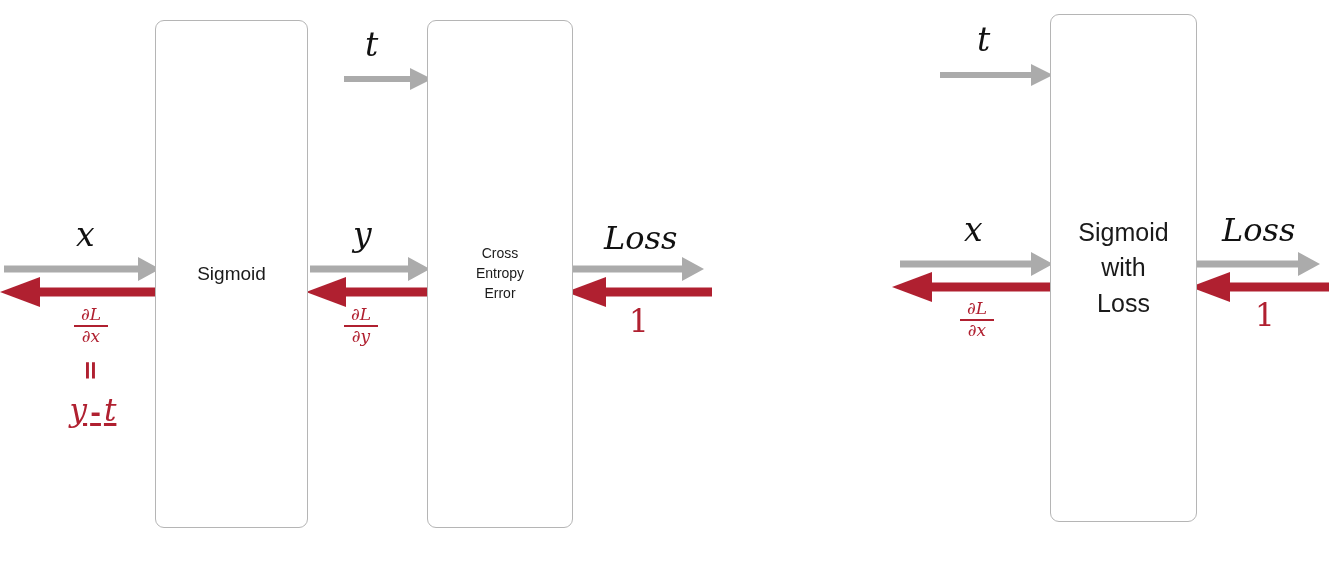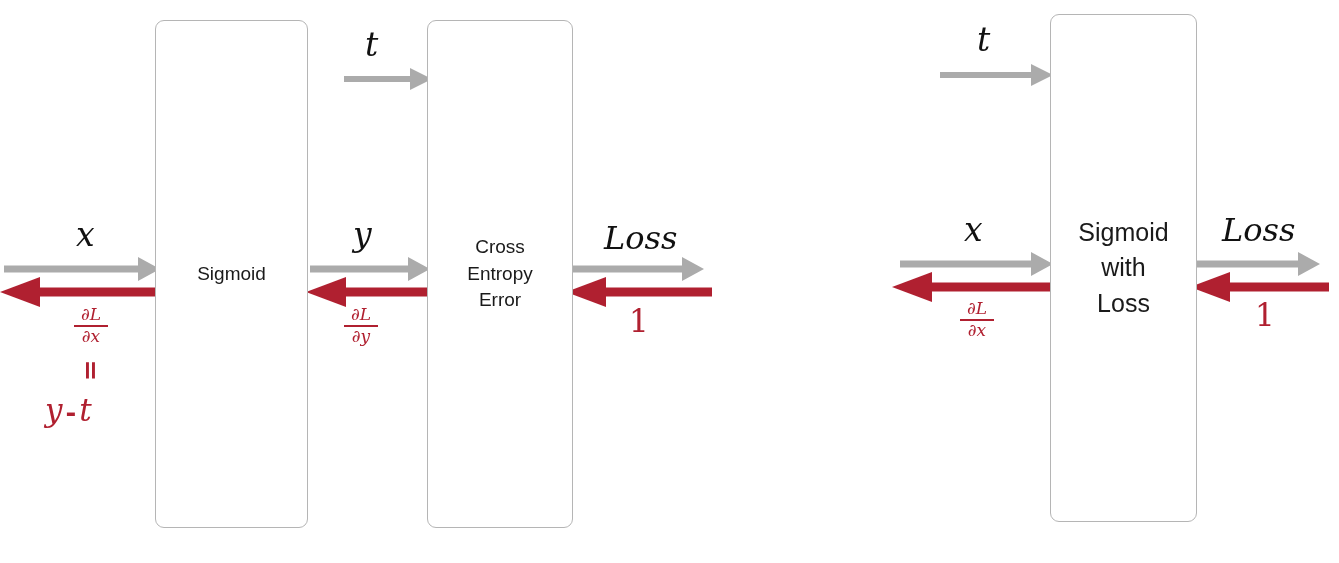--- a/index.html
+++ b/index.html
@@ -24,21 +24,21 @@
     z-index:3;
   }
   .node-label{
     text-align:center;
     color:#1a1a1a;
     line-height:1.42;
     font-family:"Liberation Sans", sans-serif;
     white-space:pre-line;
   }
   .n1 .node-label{font-size:19px;}
-  .n2 .node-label{font-size:19px;}
+  .n2 .node-label{font-size:14px;}
   .n3 .node-label{font-size:25px;}
 
   
   .arrow{position:absolute;z-index:2;}
   .arrow svg{display:block;overflow:visible;}
 
   
   .lbl{position:absolute;z-index:4;white-space:nowrap;}
   .math{
     font-family:"DejaVu Serif","Liberation Serif",serif;
@@ -98,25 +98,26 @@
     font-size:26px;
     font-weight:bold;
     transform:rotate(90deg);
     transform-origin:center center;
     letter-spacing:-1px;
   }
 
   .ymt{
     position:absolute;z-index:4;
     left:45px;top:392px;width:96px;
-    text-align:left;
+    text-align:center;
     color:#B02030;
     font-family:"DejaVu Serif","Liberation Serif",serif;
     font-style:italic;
     font-size:31px;
+    text-decoration:underline;
   }
   .ymt .op{font-style:normal;font-weight:bold;font-size:26px;padding:0 3px;}
 </style>
 </head>
 <body>
 
 <div id="stage">
 
   <div class="node n1" style="left:155px;top:20px;width:153px;height:508px;">
     <span class="node-label">Sigmoid</span>

